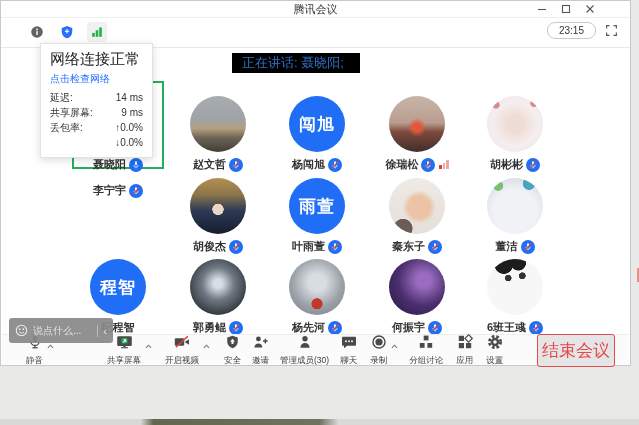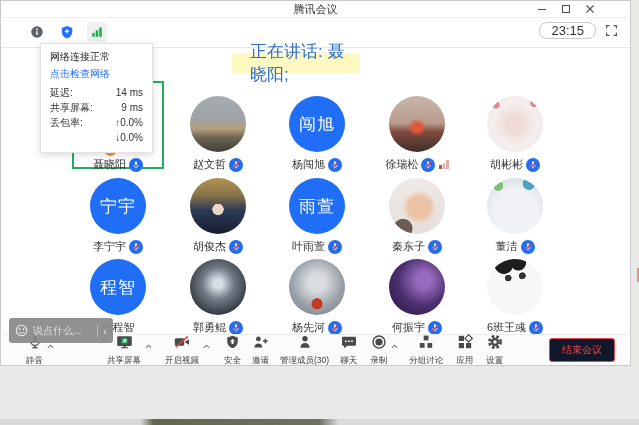--- a/index.html
+++ b/index.html
@@ -9,31 +9,31 @@
   .titlebar{position:relative;height:16px;border-bottom:1px solid #eeeeee;}
   .title{position:absolute;left:0;right:0;top:0;text-align:center;font-size:11px;color:#333;line-height:16px;}
   .winctl{position:absolute;right:34px;top:1px;display:flex;gap:12px;align-items:center;height:14px;}
   .winctl span{display:inline-flex;align-items:center;justify-content:center;width:12px;height:12px;cursor:default;}
   
   .subheader{position:relative;height:29px;border-bottom:1px solid #e8e8e8;}
   .hicons{position:absolute;left:26px;top:4px;display:flex;gap:10px;align-items:center;}
   .hicon{display:inline-flex;align-items:center;justify-content:center;width:20px;height:20px;border-radius:3px;}
   .hicon.selected{background:#f0f2f0;}
   .hright{position:absolute;right:12px;top:4px;display:flex;gap:9px;align-items:center;}
-  .timebox{border:1px solid #c9c9c9;border-radius:8px;font-size:13px;color:#333;padding:1px 11px;line-height:13px;}
-  
-  .banner{position:absolute;left:231px;top:52px;width:128px;height:20px;background:#fef9c3;color:#2f6fc4;font-size:17px;display:flex;align-items:center;padding-left:18px;box-sizing:border-box;z-index:5;}
+  .timebox{border:1px solid #c9c9c9;border-radius:8px;font-size:10px;color:#333;padding:1px 11px;line-height:13px;}
+  
+  .banner{position:absolute;left:231px;top:52px;width:128px;height:20px;background:#000000;color:#2f6fc4;font-size:13px;display:flex;align-items:center;padding-left:10px;box-sizing:border-box;z-index:5;}
   
   .popup{position:absolute;left:39px;top:42px;width:113px;background:#fff;border:1px solid #e2e2e2;box-shadow:0 2px 8px rgba(0,0,0,0.15);padding:6px 9px 7px 9px;box-sizing:border-box;z-index:30;}
-  .popup-title{font-size:10px;color:#222;margin-bottom:3px;}
+  .popup-title{font-size:15px;color:#222;margin-bottom:3px;}
   .popup-link{font-size:10px;color:#2670ff;margin-bottom:4px;cursor:pointer;}
   .popup-row{display:flex;justify-content:space-between;font-size:10px;color:#333;line-height:15px;}
   .popup-vals{text-align:right;}
   
-  .tile{position:absolute;width:92px;padding-top:15px;text-align:right;box-sizing:border-box;}
+  .tile{position:absolute;width:92px;padding-top:15px;text-align:right;box-sizing:border-box;font-weight:bold;}
   .tile.speaking{border:2px solid #21ae5f;height:88px;padding-top:13px;}
   .avatar{width:56px;height:56px;border-radius:50%;margin:0 auto;position:relative;overflow:visible;}
   .av-img{width:100%;height:100%;border-radius:50%;}
   .av-text{width:100%;height:100%;border-radius:50%;background:#1f6ef5;color:#fff;font-size:17px;letter-spacing:1px;display:flex;align-items:center;justify-content:center;}
   .host-badge{position:absolute;left:50%;margin-left:-14px;bottom:-4px;width:13px;height:13px;border-radius:50%;background:#f5962c;display:flex;align-items:center;justify-content:center;}
   .namerow{margin-top:5px;display:flex;align-items:center;justify-content:center;gap:3px;font-size:11px;color:#333;white-space:nowrap;}
   .micbadge{width:14px;height:14px;border-radius:50%;background:#1f6ef5;display:inline-flex;align-items:center;justify-content:center;flex:none;}
   .netbars{display:inline-flex;align-items:flex-end;gap:1px;height:9px;margin-left:1px;}
   .netbars i{display:block;width:2.4px;border-radius:0.5px;}
   
@@ -52,21 +52,21 @@
   .chatbar{position:absolute;left:8px;top:317px;width:104px;height:25px;background:rgba(136,136,136,0.92);border-radius:3px;display:flex;align-items:center;padding:0 6px;box-sizing:border-box;gap:5px;z-index:6;color:#ececec;}
   .chatbar .ph{font-size:10px;color:#e4e4e4;flex:1;}
   .chatbar .div{width:1px;height:12px;background:#bdbdbd;}
   .chatbar .col{font-size:11px;color:#e4e4e4;line-height:10px;}
   
   .toolbar{position:absolute;left:1px;right:1px;bottom:0;height:31px;border-top:1px solid #ececec;background:#fbfbfb;display:flex;align-items:center;padding:0 8px;box-sizing:border-box;}
   .tbgroup{display:flex;align-items:center;}
   .tbitem{display:flex;flex-direction:column;align-items:center;cursor:pointer;}
   .tbitem .lbl{font-size:8.5px;color:#3c3c3c;margin-top:1px;white-space:nowrap;}
   .chev{margin-left:3px;margin-bottom:8px;display:inline-flex;}
-  .endbtn{margin-left:auto;margin-right:6px;border:1px solid #e5484d;color:#e5484d;background:#0f172a;border-radius:3px;font-size:10px;padding:4px 12px;font-family:inherit;cursor:pointer;}
+  .endbtn{margin-left:auto;margin-right:6px;border:1px solid #e5484d;color:#e5484d;background:#e5e5e5;border-radius:3px;font-size:17px;padding:4px 4px;font-family:inherit;cursor:pointer;}
   
   .desktopstrip{position:absolute;left:0;bottom:0;width:639px;height:6px;background:linear-gradient(90deg,#d9d9d7 0%,#d9d9d7 22%,#63674f 24%,#6e7260 50%,#dadad8 53%,#dadad8 100%);}
   .redmark{position:absolute;right:0px;top:268px;width:2px;height:14px;background:#e06a6a;opacity:0.7;}
 </style>
 </head>
 <body>
 
 <div class="window">
 
   <div class="titlebar">
@@ -230,23 +230,20 @@
             <svg width="10" height="10" viewBox="0 0 12 12">
               <rect x="4.9" y="1.6" width="2.2" height="4.6" rx="1.1" fill="#fff"></rect>
               <path d="M3.4 6a2.6 2.6 0 0 0 5.2 0" stroke="#fff" stroke-width="0.9" fill="none"></path>
               <line x1="6" y1="8.8" x2="6" y2="10" stroke="#fff" stroke-width="0.9"></line>
               <line x1="2" y1="10" x2="10" y2="1.8" stroke="#e8453c" stroke-width="1.3"></line>
             </svg>
           </span>
         </div>
       </div>
       <div class="tile" style="left: 71px; top: 162px;">
-        <div class="avatar">
-          <div class="av-text">宁宇</div>
-        </div>
         <div class="namerow">
           <span>李宁宇</span>
           <span class="micbadge">
             <svg width="10" height="10" viewBox="0 0 12 12">
               <rect x="4.9" y="1.6" width="2.2" height="4.6" rx="1.1" fill="#fff"></rect>
               <path d="M3.4 6a2.6 2.6 0 0 0 5.2 0" stroke="#fff" stroke-width="0.9" fill="none"></path>
               <line x1="6" y1="8.8" x2="6" y2="10" stroke="#fff" stroke-width="0.9"></line>
               <line x1="2" y1="10" x2="10" y2="1.8" stroke="#e8453c" stroke-width="1.3"></line>
             </svg>
           </span>

